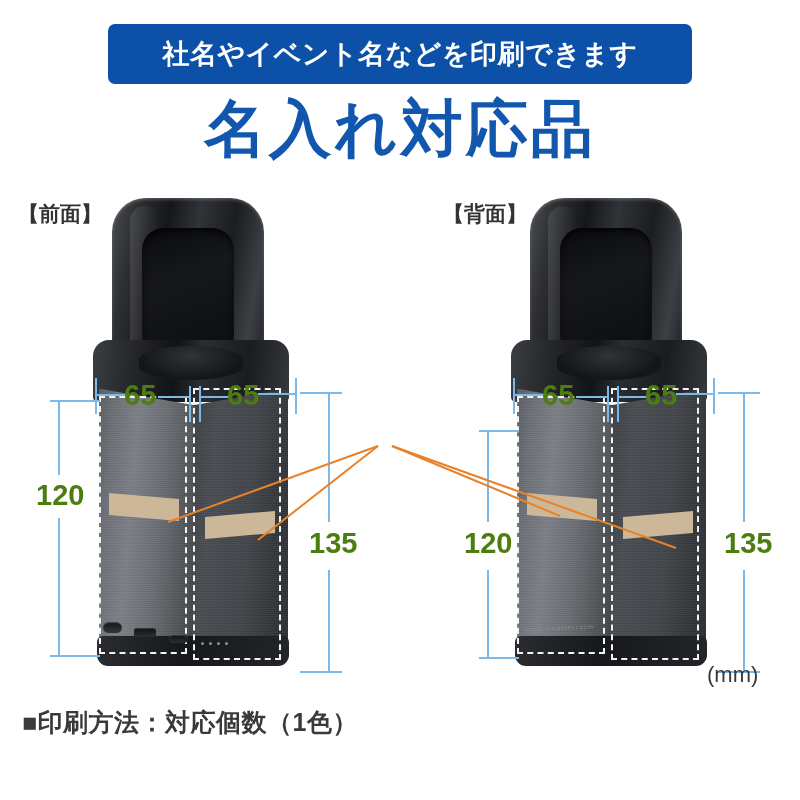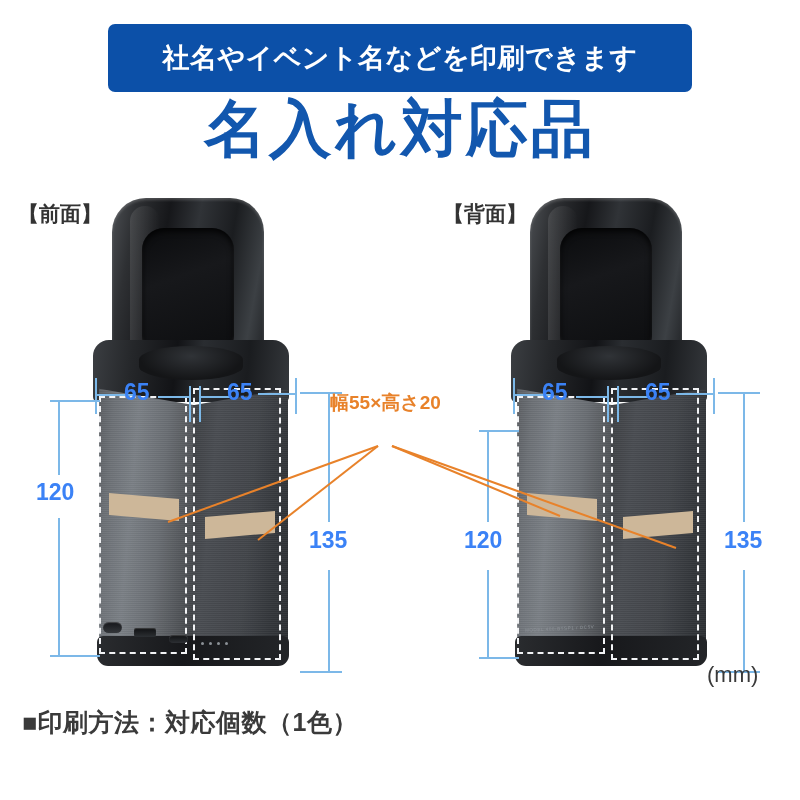--- a/index.html
+++ b/index.html
@@ -18,21 +18,21 @@
     height: 800px;
     background: #ffffff;
   }
 
   
   .banner {
     position: absolute;
     left: 108px;
     top: 24px;
     width: 584px;
-    height: 68px;
+    height: 60px;
     background: #0c50a8;
     border-radius: 7px;
     display: flex;
     align-items: center;
     justify-content: center;
   }
   .banner-text {
     color: #ffffff;
     font-size: 27px;
     font-weight: bold;
@@ -233,22 +233,22 @@
     font-size: 4.5px;
     letter-spacing: .6px;
     color: #8e9399;
     white-space: nowrap;
     transform: rotate(-3deg);
   }
 
   
   .dim-num {
     position: absolute;
-    color: #3b82f6;
-    font-size: 23px;
+    color: #4d7c0f;
+    font-size: 29px;
     font-weight: bold;
     white-space: nowrap;
   }
   .dim-line {
     position: absolute;
     background: #7cb8e8;
   }
   .dim-line.h { height: 1.6px; }
   .dim-line.v { width: 1.6px; }
 
@@ -423,20 +423,19 @@
   <svg class="leaders" viewBox="0 0 800 800">
     <g stroke="#e8822a" stroke-width="2" fill="none">
       <line x1="378" y1="446" x2="168" y2="522"></line>
       <line x1="378" y1="446" x2="258" y2="540"></line>
       <line x1="392" y1="446" x2="560" y2="516"></line>
       <line x1="392" y1="446" x2="676" y2="548"></line>
     </g>
   </svg>
 
   <div class="callout">
-    <div>幅55×高さ20</div>
   </div>
 
   <div class="unit-note">(mm)</div>
 
   <div class="spec-line" id="spec-0">■印刷方法：対応個数（1色）</div>
 
 </div>
 
 </body></html>

